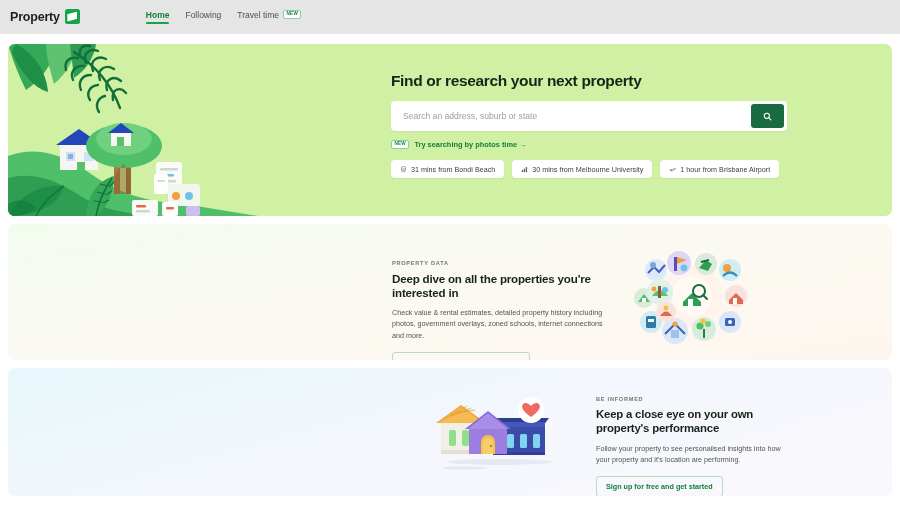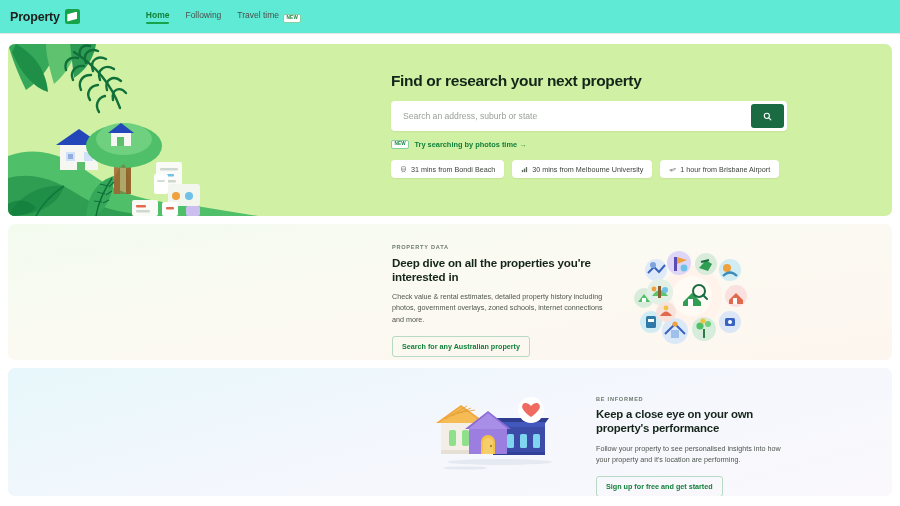--- a/index.html
+++ b/index.html
@@ -9,21 +9,21 @@
     background: #ffffff;
     overflow: hidden;
   }
   .page { width: 900px; height: 506px; position: relative; background:#fff; }
 
   
   .header {
     height: 34px; width: 900px;
     display: flex; align-items: center;
     border-bottom: 1px solid #e6e8e6;
-    background: #5eead4;
+    background: #e5e5e5;
     padding: 0 10px;
   }
   .logo { display:flex; align-items:center; gap:5px; }
   .logo-text { font-size: 12.5px; font-weight: 700; color: #1c1f1c; letter-spacing:-0.2px; }
   .logo-mark {
     width: 15px; height: 15px; border-radius: 2.5px;
     background: #16a34a; position: relative; overflow:hidden;
   }
   .logo-mark:after{
     content:""; position:absolute; left:2.5px; top:2.5px;
@@ -33,21 +33,21 @@
   .nav { display:flex; align-items:center; gap:16px; margin-left: 26px; }
   .nav-item {
     font-size: 8.5px; color: #4a4f4a; position: relative;
     padding-bottom: 3px; cursor: pointer; white-space: nowrap;
   }
   .nav-item.active { color:#13803a; font-weight:600;margin-left:40px; }
   .nav-item.active:after{
     content:""; position:absolute; left:0; right:0; bottom:-1px;
     height:1.6px; background:#16a34a; border-radius:2px;
   }
-  .nav-row { display:flex; align-items:flex-end; gap:4px; }
+  .nav-row { display:flex; align-items:flex-start; gap:4px; }
   .badge-new {
     font-size: 4.6px; font-weight: 700; letter-spacing:0.3px;
     color:#13803a; border:0.8px solid #86cfa0; border-radius:2px;
     padding: 1.2px 2.4px; line-height:1; background:#fff;
   }
 
   
   .hero {
     position: absolute; left: 8px; top: 44px;
     width: 884px; height: 172px;
@@ -94,21 +94,21 @@
   }
   .chip-label { font-size:7.2px; color:#3b403b; white-space:nowrap; }
 
   
   .section2 {
     position:absolute; left:8px; top:224px;
     width:884px; height:136px; border-radius:7px;
     background: linear-gradient(170deg,#f3fbef 0%, #fbfaf2 45%, #fdf6ef 100%);
     overflow:hidden;
   }
-  .s2-text { position:absolute; left:384px; top:20px; width:215px; }
+  .s2-text { position:absolute; left:384px; top:36px; width:215px; }
   .eyebrow {
     font-size:5.6px; font-weight:700; letter-spacing:0.75px;
     color:#6d7a6d; text-transform:uppercase; margin-bottom:6px;
   }
   .s2-title {
     font-size:11.6px; font-weight:700; color:#15251a;
     line-height:1.22; letter-spacing:-0.2px; margin-bottom:7px;
   }
   .s2-body {
     font-size:7.2px; color:#4e564e; line-height:1.55; margin-bottom:10px;

